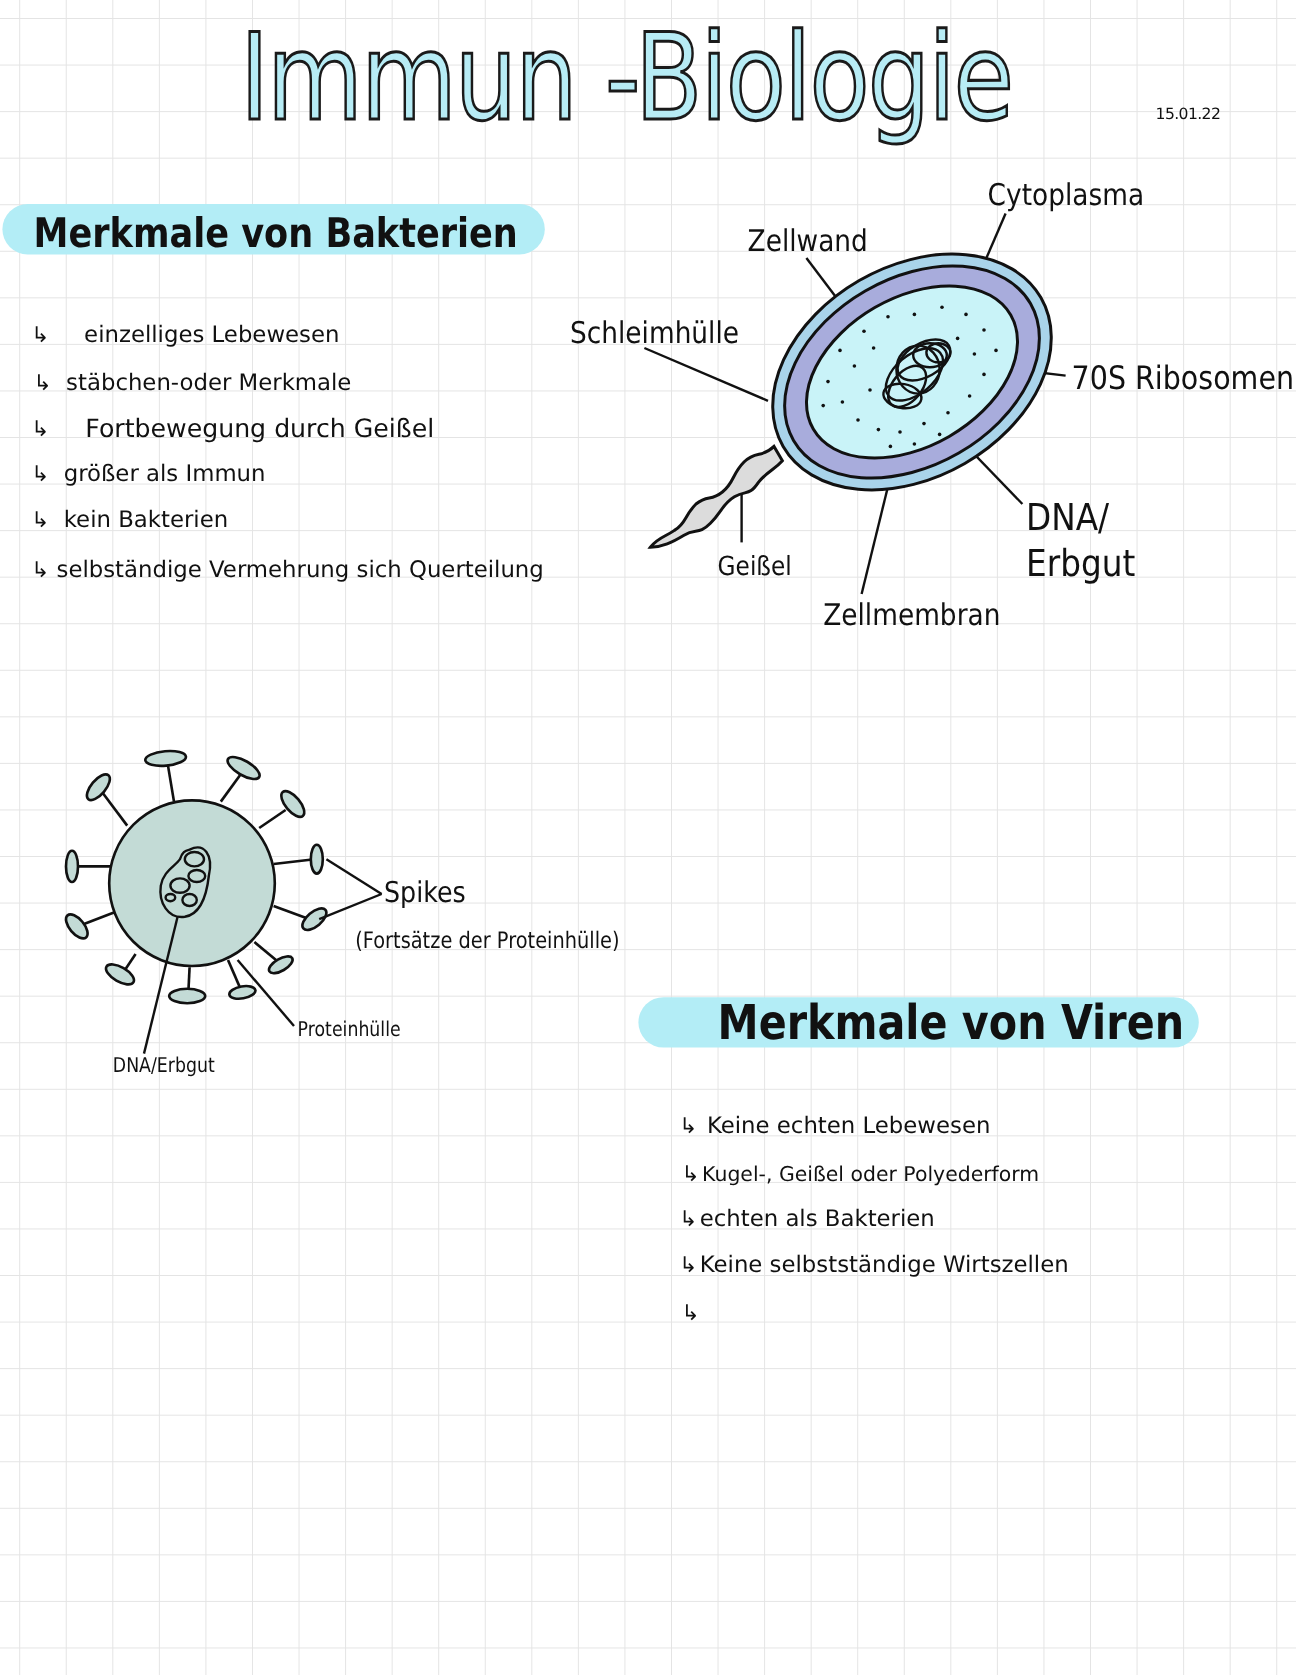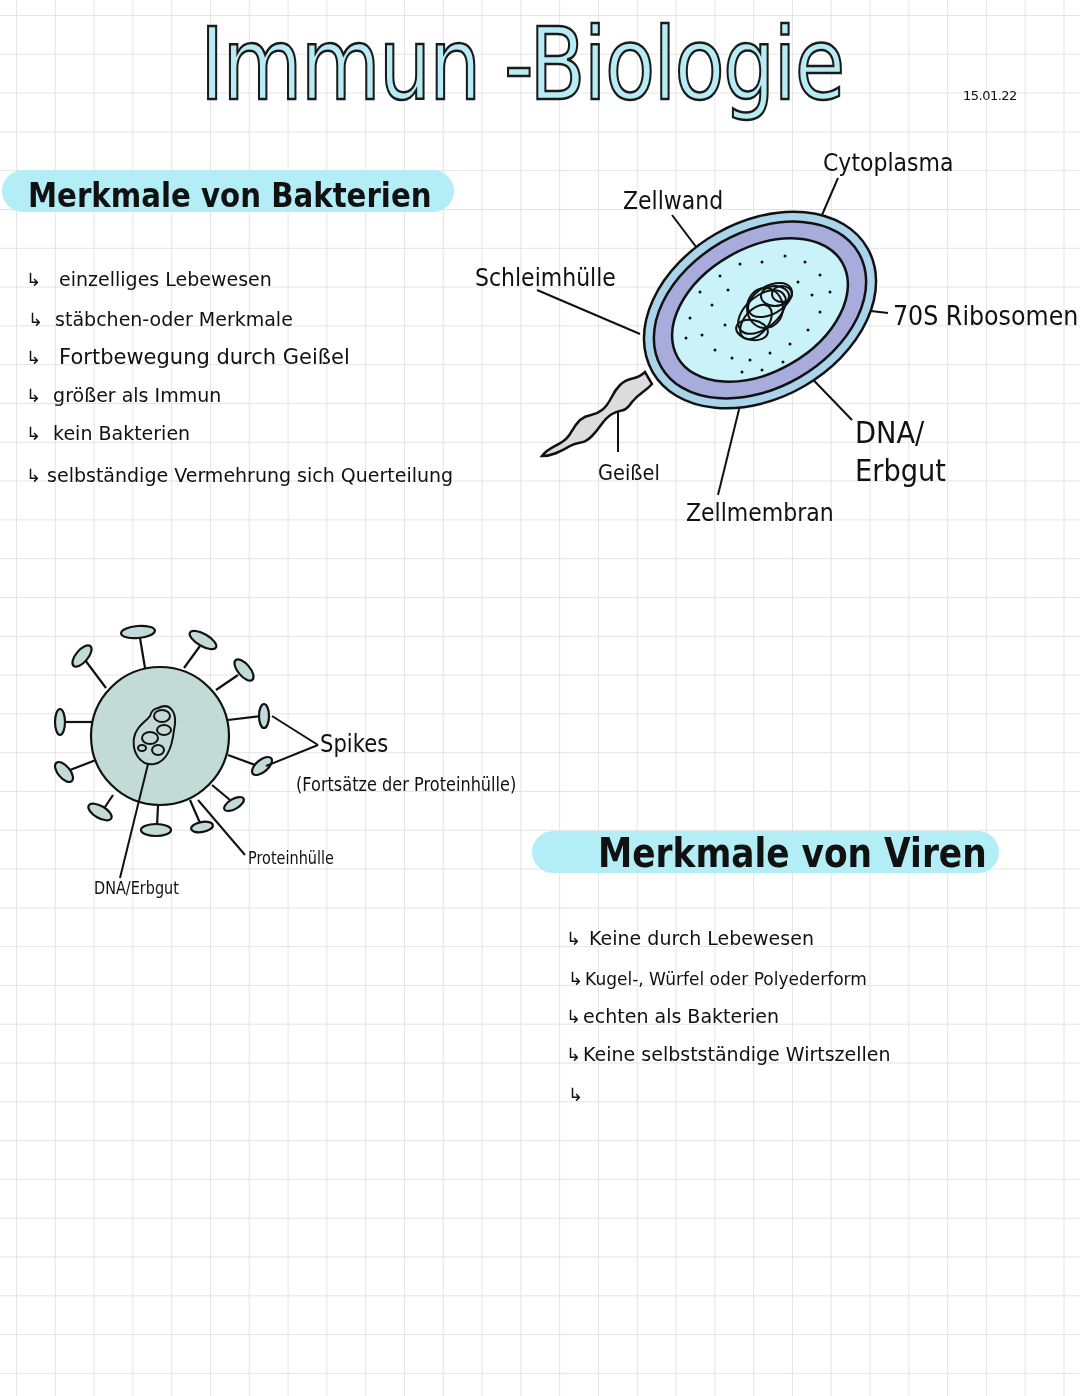--- a/index.html
+++ b/index.html
@@ -41,29 +41,29 @@
 
 <div class="abs title">Immun -Biologie</div>
 <div class="abs date">15.01.22</div>
 
 <div class="abs hl" style="left:2px; top:170px; width:452px;"></div>
 <div class="abs hdr" style="left:28px; top:174px;">Merkmale von Bakterien</div>
 
 <div class="list">
   <div class="li" style="left:26px; top:268px;">
     <span class="arrow">↳</span>
-    <span style="margin-left:6px">einzelliges Lebewesen</span>
+    <span style="margin-left:17px">einzelliges Lebewesen</span>
   </div>
   <div class="li" style="left:28px; top:308px;">
     <span class="arrow">↳</span>
     <span>stäbchen-oder Merkmale</span>
   </div>
   <div class="li" style="left:26px; top:345px; font-size:21px;">
     <span class="arrow">↳</span>
-    <span style="margin-left:6px">Fortbewegung durch Geißel</span>
+    <span style="margin-left:18px">Fortbewegung durch Geißel</span>
   </div>
   <div class="li" style="left:26px; top:384px;">
     <span class="arrow">↳</span>
     <span>größer als Immun</span>
   </div>
   <div class="li" style="left:26px; top:422px;">
     <span class="arrow">↳</span>
     <span>kein Bakterien</span>
   </div>
   <div class="li" style="left:26px; top:464px;">
@@ -194,25 +194,25 @@
 <div class="lbl-sm" style="left:296px; top:773px; font-size:19px;">(Fortsätze der Proteinhülle)</div>
 <div class="lbl-sm" style="left:248px; top:848px;">Proteinhülle</div>
 <div class="lbl-sm" style="left:94px; top:878px;">DNA/Erbgut</div>
 
 <div class="abs hl" style="left:532px; top:831px; width:467px;"></div>
 <div class="abs hdr" style="left:598px; top:830px; font-size:40px; line-height:46px;">Merkmale von Viren</div>
 
 <div class="list">
   <div class="li" style="left:566px; top:927px;">
     <span class="arrow" style="margin-right:8px">↳</span>
-    <span>Keine durch Lebewesen</span>
+    <span>Keine echten Lebewesen</span>
   </div>
   <div class="li" style="left:568px; top:968px; font-size:17px;">
     <span class="arrow" style="margin-right:2px">↳</span>
-    <span>Kugel-, Würfel oder Polyederform</span>
+    <span>Kugel-, Geißel oder Polyederform</span>
   </div>
   <div class="li" style="left:566px; top:1005px;">
     <span class="arrow" style="margin-right:2px">↳</span>
     <span>echten als Bakterien</span>
   </div>
   <div class="li" style="left:566px; top:1043px;">
     <span class="arrow" style="margin-right:2px">↳</span>
     <span>Keine selbstständige Wirtszellen</span>
   </div>
   <div class="li" style="left:568px; top:1084px; font-size:16px;">

